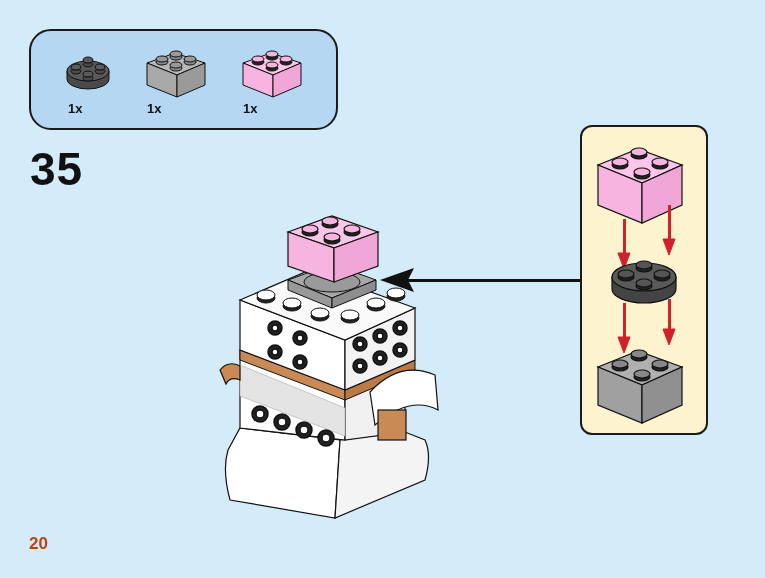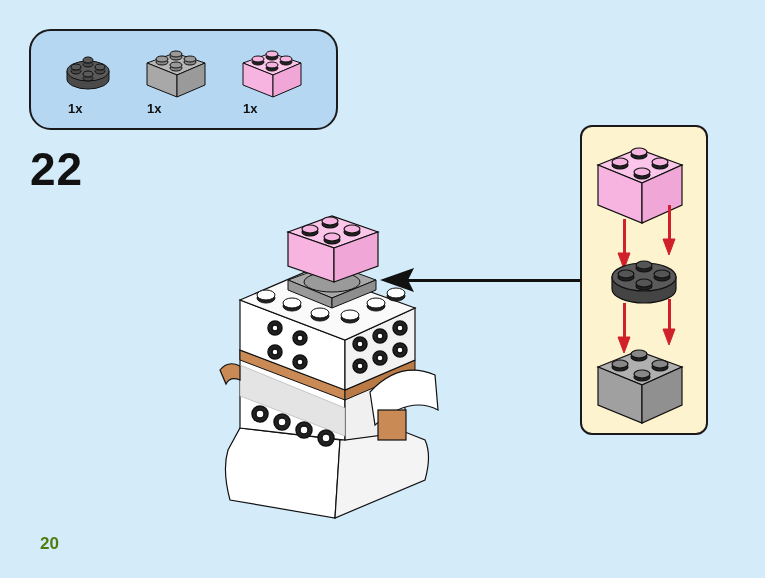--- a/index.html
+++ b/index.html
@@ -17,21 +17,21 @@
   .part svg { display: block; }
   .qty {
     position: absolute; font-weight: bold; font-size: 13px; color: #111;
   }
   .step-number {
     position: absolute; left: 30px; top: 142px;
     font-size: 46px; font-weight: bold; color: #111; letter-spacing: 1px;
   }
   .page-number {
     position: absolute; left: 29px; top: 534px;
-    font-size: 17px; font-weight: bold; color: #4d7c0f; margin-left: 11px;
+    font-size: 17px; font-weight: bold; color: #c2410c;
   }
   .callout-box {
     position: absolute; left: 580px; top: 125px; width: 128px; height: 310px;
     background: #fdf3cf; border: 2px solid #1a1a1a; border-radius: 12px;
     box-sizing: border-box;
   }
   .pointer-line {
     position: absolute; left: 408px; top: 279px; width: 174px; height: 3px;
     background: #111;
   }
@@ -96,21 +96,21 @@
         <ellipse cx="47" cy="19" rx="6" ry="3" fill="#222"></ellipse>
           <ellipse cx="47" cy="16" rx="6" ry="3" fill="#f8b4e0"></ellipse>
         <ellipse cx="33" cy="25" rx="6" ry="3" fill="#222"></ellipse>
           <ellipse cx="33" cy="22" rx="6" ry="3" fill="#f8b4e0"></ellipse>
       </g>
     </svg>
   </div>
   <div class="qty" style="left:212px; top:70px;">1x</div>
 </div>
 
-<div class="step-number">22</div>
+<div class="step-number">35</div>
 
 <div class="main-model">
   <svg width="260" height="320" viewBox="0 0 260 320">
 
     <g stroke="#111" stroke-width="1.2">
       <path d="M28 250 Q22 270 30 300 L135 318 L140 240 L40 228 Z" fill="#fff"></path>
       <path d="M140 240 L135 318 L225 280 Q232 255 225 240 L205 232 Z" fill="#f4f4f4"></path>
     </g>
 
     <g stroke="#111" stroke-width="1.2">

